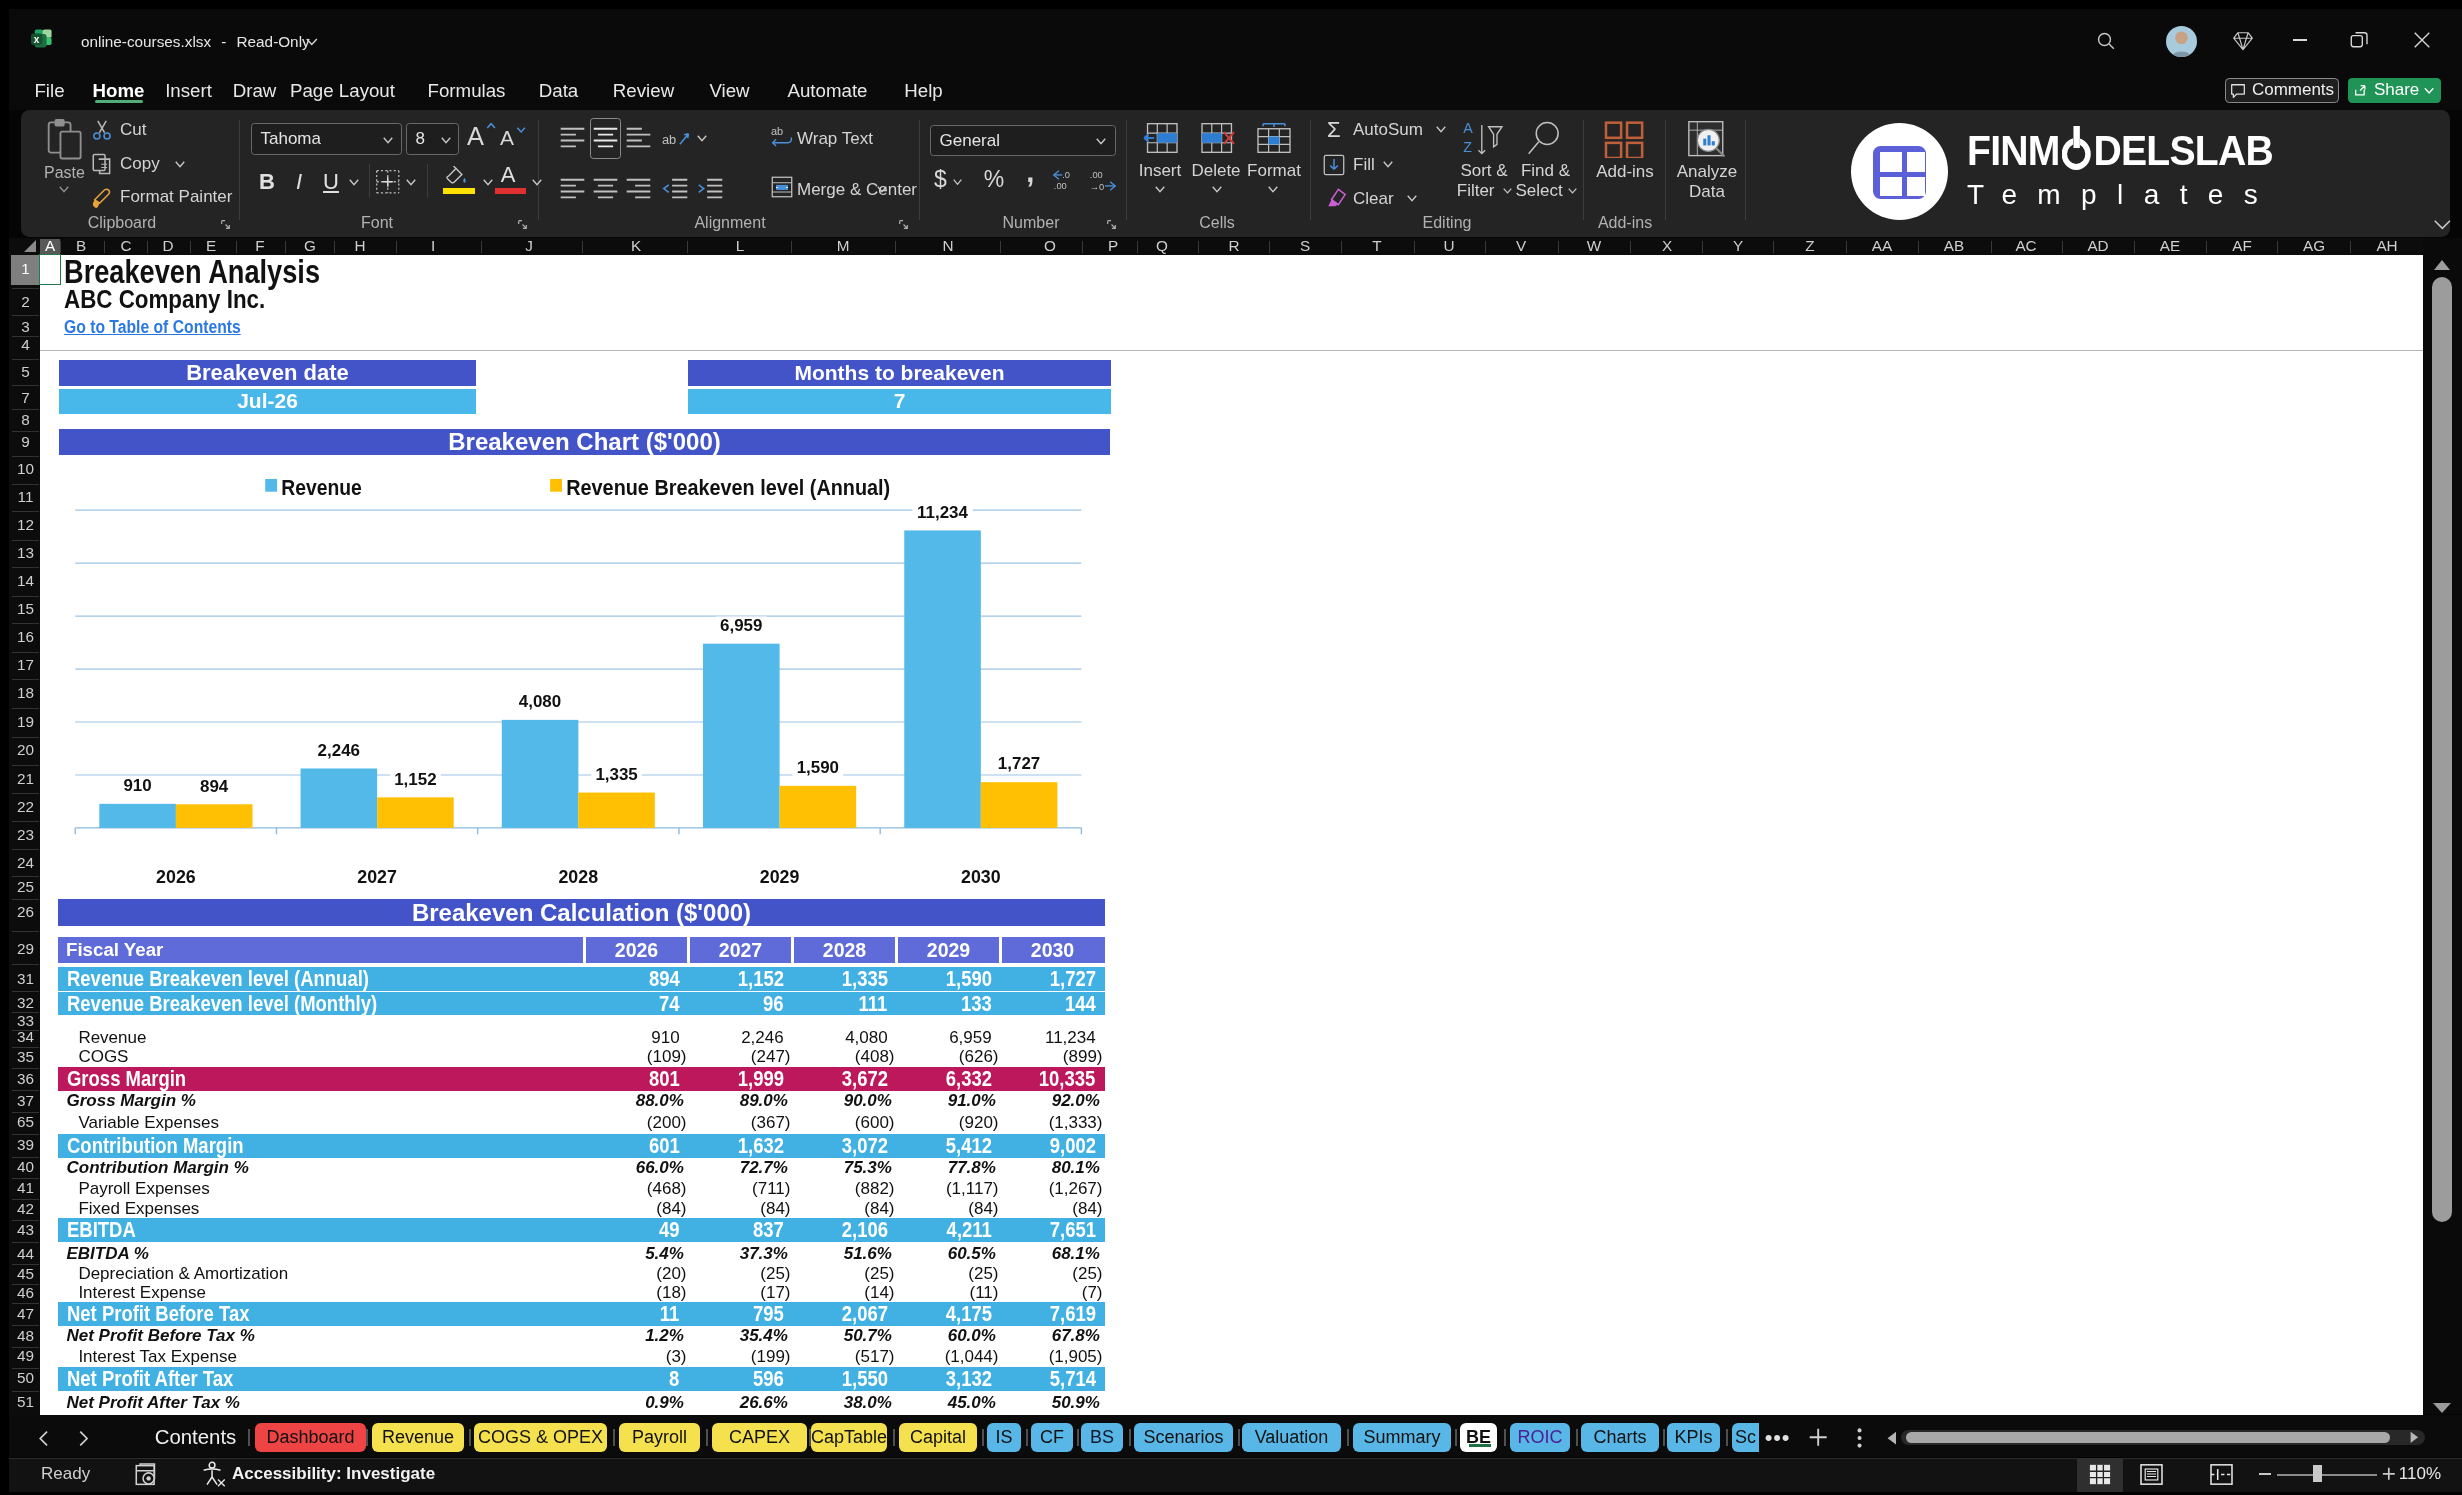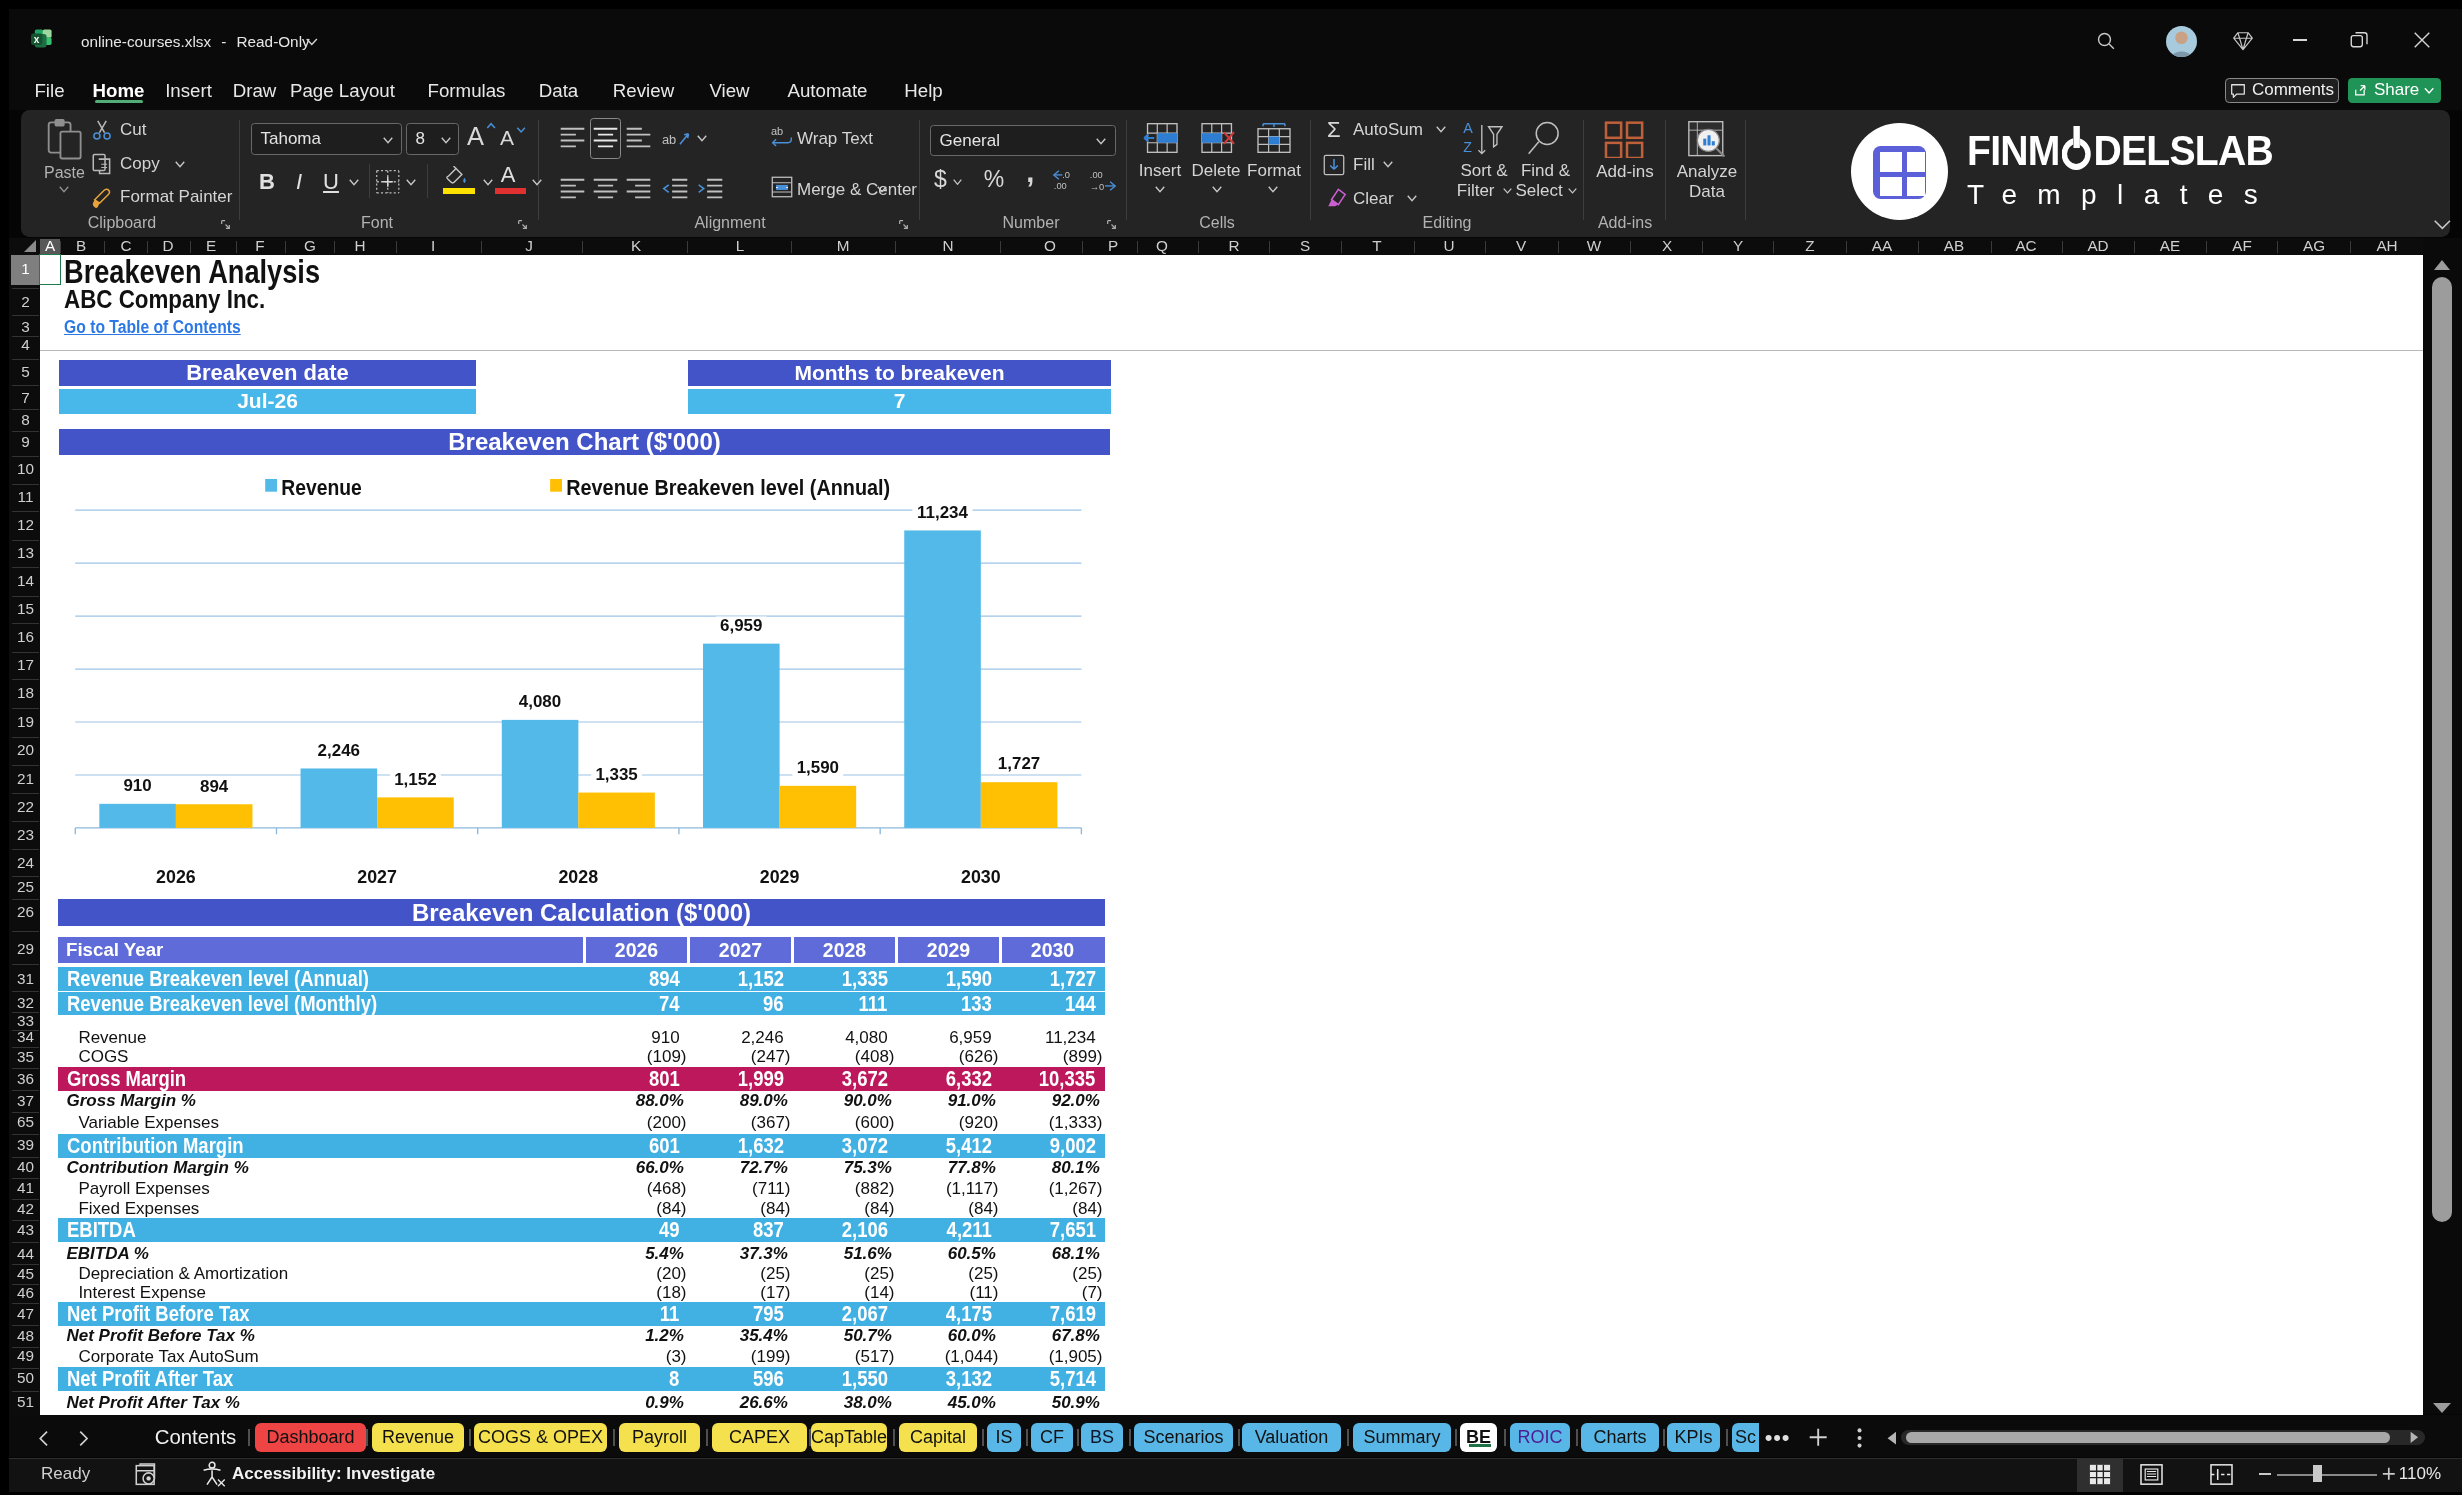--- a/index.html
+++ b/index.html
@@ -862,21 +862,21 @@
     </div>
 <div class="trow" style="top:1325px;height:22px;color:#111;font-size:17px;">
       <div class="lab" style="padding-left:8.5px;font-weight:bold;font-style:italic;">Net Profit Before Tax %</div>
       <div class="num pct" style="font-weight:bold;font-style:italic;">1.2%</div>
       <div class="num pct" style="font-weight:bold;font-style:italic;">35.4%</div>
       <div class="num pct" style="font-weight:bold;font-style:italic;">50.7%</div>
       <div class="num pct" style="font-weight:bold;font-style:italic;">60.0%</div>
       <div class="num pct" style="font-weight:bold;font-style:italic;">67.8%</div>
     </div>
 <div class="trow" style="top:1346px;height:22px;color:#111;font-size:17px;">
-      <div class="lab" style="padding-left:20.4px;">Corporate Tax AutoSum</div>
+      <div class="lab" style="padding-left:20.4px;">Interest Tax Expense</div>
       <div class="num neg" style="">(3)</div>
       <div class="num neg" style="">(199)</div>
       <div class="num neg" style="">(517)</div>
       <div class="num neg" style="">(1,044)</div>
       <div class="num neg" style="">(1,905)</div>
     </div>
 <div class="trow" style="top:1367px;height:24px;background:#41b1e3;color:#fff;font-weight:bold;font-size:22px;">
       <div class="lab" style="padding-left:8.5px;">
         <span style="display:inline-block;transform:scaleX(0.84);transform-origin:left;">Net Profit After Tax</span>
       </div>

